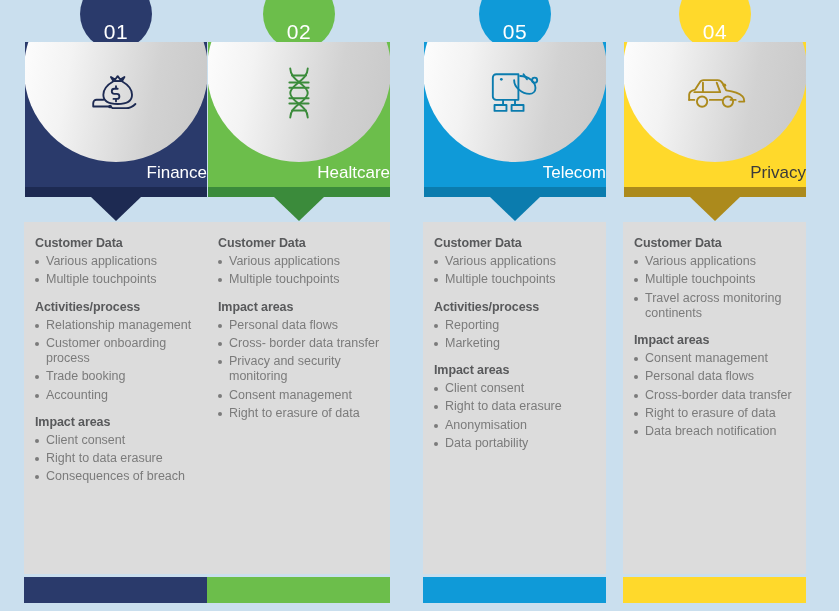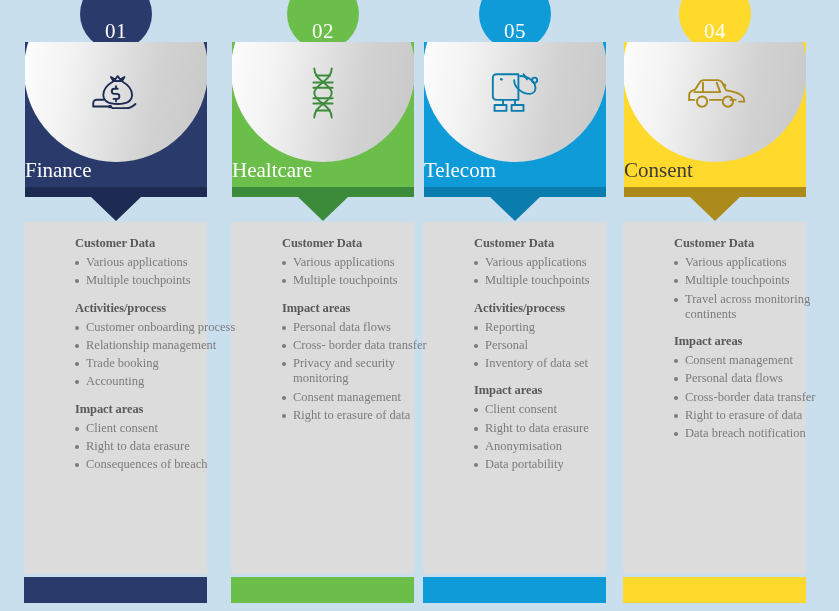--- a/index.html
+++ b/index.html
@@ -10,30 +10,29 @@
     width: 839px;
     height: 611px;
     background: #cadfee;
     font-family: "Liberation Sans", sans-serif;
     overflow: hidden;
   }
   .board {
     position: relative;
     width: 773px;
     height: 611px;
-    font-family: Liberation Serif, serif;
   }
   .column {
     position: absolute;
     top: 0;
     width: 200px;
     height: 611px;
   }
   .col-0 { left: 17px; }
-  .col-1 { left: 224px; }
+  .col-1 { left: 200px; }
   .col-2 { left: 416px; }
   .col-3 { left: 616px; }
 
   
   .body-panel {
     position: absolute;
     left: 7px;
     top: 222px;
     width: 183px;
     height: 352px;
@@ -96,22 +95,22 @@
     display: flex;
     align-items: center;
     justify-content: center;
     z-index: 3;
   }
   .card-title {
     position: absolute;
     left: 0;
     bottom: 14px;
     width: 182px;
-    text-align: left;
-    font-size: 21px;
+    text-align: right;
+    font-size: 17px;
     z-index: 3;
   }
   .card-shade {
     position: absolute;
     left: 0;
     bottom: 0;
     width: 182px;
     height: 10px;
     z-index: 3;
   }
@@ -126,21 +125,20 @@
     z-index: 2;
   }
 
   
   .content {
     position: absolute;
     left: 18px;
     top: 236px;
     width: 168px;
     z-index: 4;
-    margin-left: 40px;
   }
   .sec-head {
     font-size: 12.5px;
     font-weight: bold;
     color: #58595b;
     margin: 0 0 4px 0;
     letter-spacing: -0.1px;
   }
   .sec + .sec { margin-top: 12px; }
   .bullets { margin: 0; padding: 0; list-style: none; }
@@ -192,22 +190,22 @@
         <div class="sec">
           <div class="sec-head">Customer Data</div>
           <ul class="bullets">
             <li>Various applications</li>
             <li>Multiple touchpoints</li>
           </ul>
         </div>
         <div class="sec">
           <div class="sec-head">Activities/process</div>
           <ul class="bullets">
+            <li>Relationship management</li>
             <li>Customer onboarding process</li>
-            <li>Relationship management</li>
             <li>Trade booking</li>
             <li>Accounting</li>
           </ul>
         </div>
         <div class="sec">
           <div class="sec-head">Impact areas</div>
           <ul class="bullets">
             <li>Client consent</li>
             <li>Right to data erasure</li>
             <li>Consequences of breach</li>
@@ -283,22 +281,21 @@
           <div class="sec-head">Customer Data</div>
           <ul class="bullets">
             <li>Various applications</li>
             <li>Multiple touchpoints</li>
           </ul>
         </div>
         <div class="sec">
           <div class="sec-head">Activities/process</div>
           <ul class="bullets">
             <li>Reporting</li>
-            <li>Personal</li>
-            <li>Inventory of data set</li>
+            <li>Marketing</li>
           </ul>
         </div>
         <div class="sec">
           <div class="sec-head">Impact areas</div>
           <ul class="bullets">
             <li>Client consent</li>
             <li>Right to data erasure</li>
             <li>Anonymisation</li>
             <li>Data portability</li>
           </ul>
@@ -317,21 +314,21 @@
         <div class="card-icon">
           <svg width="62" height="44" viewBox="0 0 72 48">
             <path fill="none" stroke="#ac8a1c" stroke-width="2.2" stroke-linecap="round" stroke-linejoin="round" d="M6 32 v-6 c0-3 3-5 7-6 l5-8 c1-2 3-3 5-3 h16 c3 0 5 2 6 4 l4 8 c8 1 16 4 19 7 2 2 2 4 2 6 h-6"></path>
             <path fill="none" stroke="#ac8a1c" stroke-width="2.2" stroke-linecap="round" stroke-linejoin="round" d="M6 32 h6 M30 32 h14 M60 32 h-6"></path>
             <path fill="none" stroke="#ac8a1c" stroke-width="2.2" stroke-linecap="round" stroke-linejoin="round" d="M22 12 v11 M22 23 h-10 M22 23 h20 l-4-11"></path>
             <circle cx="21" cy="34" r="6" fill="none" stroke="#ac8a1c" stroke-width="2.2" stroke-linecap="round" stroke-linejoin="round"></circle>
             <circle cx="51" cy="34" r="6" fill="none" stroke="#ac8a1c" stroke-width="2.2" stroke-linecap="round" stroke-linejoin="round"></circle>
             <circle cx="47" cy="15" r="2" fill="#ac8a1c" stroke="none"></circle>
           </svg>
         </div>
-        <div class="card-title" style="color: rgb(59, 59, 59);">Consent</div>
+        <div class="card-title" style="color: rgb(59, 59, 59);">Privacy</div>
         <div class="card-shade" style="background: rgb(172, 138, 28);"></div>
       </div>
       <div class="content">
         <div class="sec">
           <div class="sec-head">Customer Data</div>
           <ul class="bullets">
             <li>Various applications</li>
             <li>Multiple touchpoints</li>
             <li>Travel across monitoring continents</li>
           </ul>

